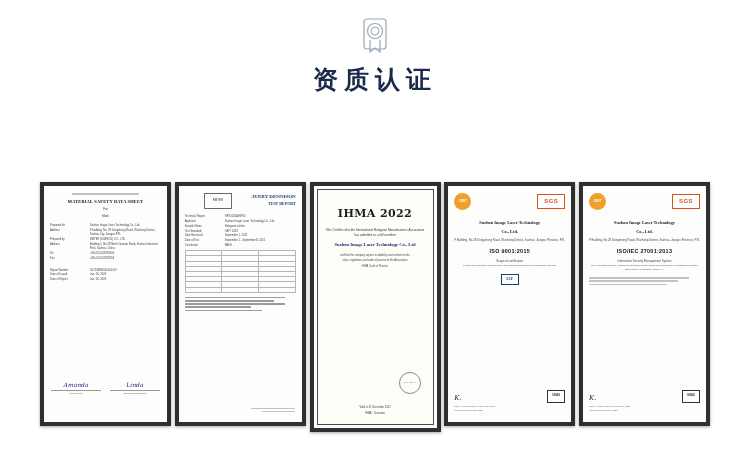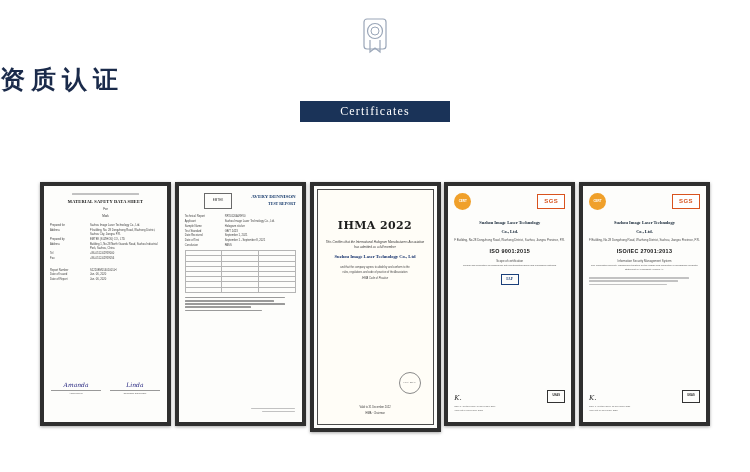--- a/index.html
+++ b/index.html
@@ -20,21 +20,21 @@
     height: 472px;
     background: #ffffff;
   }
 
   
   .header {
     position: absolute;
     top: 0;
     left: 0;
     width: 750px;
-    text-align: left;
+    text-align: center;
   }
   .emblem {
     margin: 14px auto 6px;
     width: 46px;
     height: 46px;
     position: relative;
   }
   .emblem svg { display: block; }
 
   .title-cn {
@@ -156,21 +156,21 @@
   }
   .c2-right-title { font-size:5px; font-weight:bold; color:#15396b; font-family:"Liberation Serif", serif;}
   .c2-table { width:100%; border-collapse:collapse; margin-top:2px;}
   .c2-table td { border:0.4px solid #b5b5b5; font-size:2.3px; padding:0.4px 0.8px; color:#4a4a4a;}
 
   
   .c3 {
     border: 1.2px double #4b4b4b;
     height: 100%;
     box-sizing: border-box;
-    padding: 18px 7px;
+    padding: 6px 7px;
     position: relative;
     background: #fffdf7;
   }
   .c3-title {
     text-align:center; font-size: 11px; font-weight: bold;
     font-family: "DejaVu Serif", serif; color:#1d1d1d; letter-spacing:0.4px;
     margin-top: 10px;
   }
   .c3-sub {
     text-align:center; font-size:3.1px; font-style:italic; color:#333; margin-top:5px; line-height:1.5;
@@ -240,23 +240,20 @@
       <svg width="46" height="46" viewBox="0 0 46 46">
         <rect x="12" y="5" width="22" height="30" rx="3" fill="none" stroke="#9aa6b8" stroke-width="1.2"></rect>
         <circle cx="23" cy="17" r="7.5" fill="none" stroke="#9aa6b8" stroke-width="1.2"></circle>
         <circle cx="23" cy="17" r="4" fill="none" stroke="#9aa6b8" stroke-width="1"></circle>
         <path d="M18 26 L18 38 L23 34 L28 38 L28 26" fill="none" stroke="#9aa6b8" stroke-width="1.2"></path>
       </svg>
     </div>
 
     <div class="title-cn">资质认证</div>
 
-    <div class="title-en-wrap">
-      <span class="title-en">Certificates</span>
-    </div>
 
     <div class="subtitle">
     </div>
   </div>
 
   <div class="cert-row">
 
     <div class="cert">
       <div class="cert-inner">
         <div class="c1-head">

